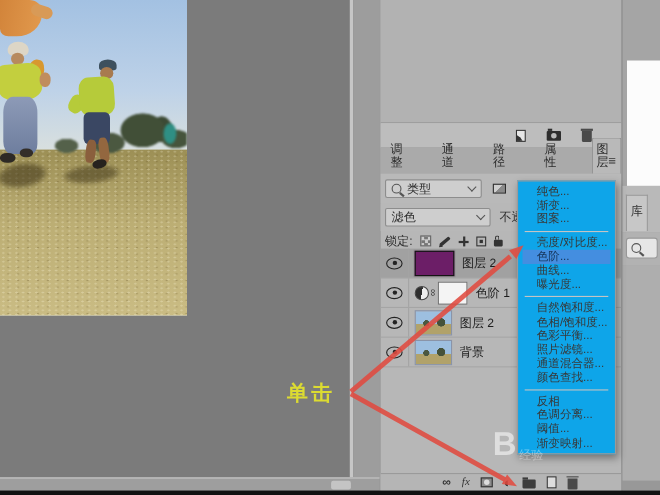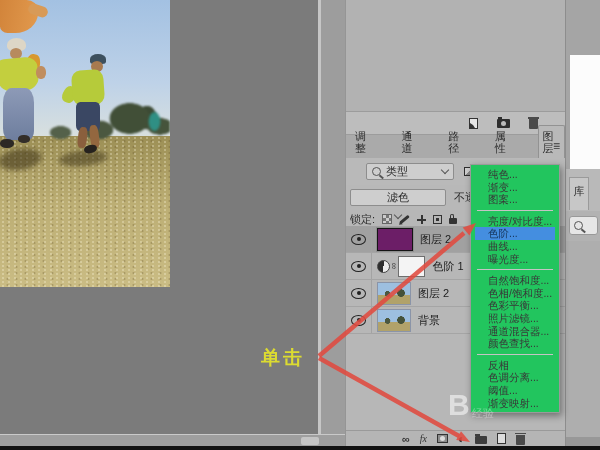--- a/index.html
+++ b/index.html
@@ -73,25 +73,25 @@
     border-bottom:1px solid #9c9c9c;box-sizing:border-box;}
   .history-bar{position:absolute;left:0;top:112px;width:100%;height:23px;background:#bdbdbd;
     border-bottom:1px solid #9c9c9c;box-sizing:border-box;display:flex;align-items:center;
     justify-content:flex-end;padding-right:24px;gap:14px;}
   .tab-bar{position:absolute;left:0;top:135px;width:100%;height:23px;background:#aaaaaa;
     display:flex;align-items:flex-end;padding-left:6px;gap:22px;box-sizing:border-box;}
   .tab{font-size:11px;color:#2c2c2c;padding:4px 3px;line-height:12px;cursor:default;}
   .tab.active{background:#b9b9b9;border:1px solid #929292;border-bottom:none;border-radius:2px 2px 0 0;}
   .panel-menu{position:absolute;right:5px;top:6px;font-size:12px;color:#333;line-height:10px;}
   .filter-row{position:absolute;left:0;top:158px;width:100%;height:27px;background:#b9b9b9;
-    display:flex;align-items:center;padding-left:20px;box-sizing:border-box;gap:8px;}
+    display:flex;align-items:center;padding-left:4px;box-sizing:border-box;gap:8px;}
   .select{height:17px;background:#cecece;border:1px solid #8d8d8d;border-radius:2px;
     display:flex;align-items:center;padding:0 5px;gap:5px;font-size:11px;box-sizing:border-box;}
   .sel-type{width:88px;}
-  .sel-blend{width:96px;flex-direction:column;}
+  .sel-blend{width:96px;}
   .spacer{flex:1;}
   .chev{width:5px;height:5px;border-right:1.5px solid #555;border-bottom:1.5px solid #555;
     transform:rotate(45deg);margin-top:-3px;flex:none;}
   .mag{width:7px;height:7px;border:1.5px solid #555;border-radius:50%;position:relative;flex:none;}
   .mag::after{content:"";position:absolute;width:5px;height:1.5px;background:#555;
     right:-4px;bottom:-2px;transform:rotate(40deg);}
   .icon-btn{display:flex;align-items:center;justify-content:center;width:16px;height:15px;}
   .pic-icon{width:12px;height:9px;border:1px solid #2e2e2e;box-sizing:border-box;
     background:linear-gradient(135deg,#cfcfcf 45%,#8a8a8a 45%);}
   .glyph{font-size:12px;line-height:12px;color:#222;}
@@ -172,21 +172,21 @@
   .lib-body{position:absolute;left:0;top:241px;width:100%;height:196px;background:#aeaeae;}
   .lib-foot{position:absolute;left:0;top:437px;width:100%;height:9px;background:#989898;}
 
   
   .status-strip{position:absolute;left:0;top:434px;width:345px;height:12px;background:#9e9e9e;
     border-top:1px solid #c9c9c9;box-sizing:border-box;}
   .scroll-nub{position:absolute;right:26px;top:2px;width:18px;height:8px;background:#c4c4c4;border-radius:2px;}
   .black-bar{position:absolute;left:0;top:446px;width:600px;height:4px;background:#121212;}
 
   
-  .adj-menu{position:absolute;left:470px;top:164px;width:90px;background:#22c55e;
+  .adj-menu{position:absolute;left:470px;top:164px;width:90px;background:#0ea5e9;
     border:1px solid #9a9a9a;box-shadow:2px 3px 7px rgba(0,0,0,.38);z-index:5;
     padding:3px 4px;box-sizing:border-box;}
   .mi{font-size:10.5px;line-height:12.6px;height:12.6px;padding-left:13px;color:#383838;
     white-space:nowrap;cursor:default;}
   .mi.hl{background:#448ee0;color:#16365c;}
   .msep{height:9px;position:relative;}
   .msep::after{content:"";position:absolute;left:2px;right:2px;top:4px;height:1px;background:#c4c4c4;}
 
   .arrows{position:absolute;left:0;top:0;z-index:6;pointer-events:none;}
   .watermark{position:absolute;left:448px;top:390px;z-index:7;pointer-events:none;

